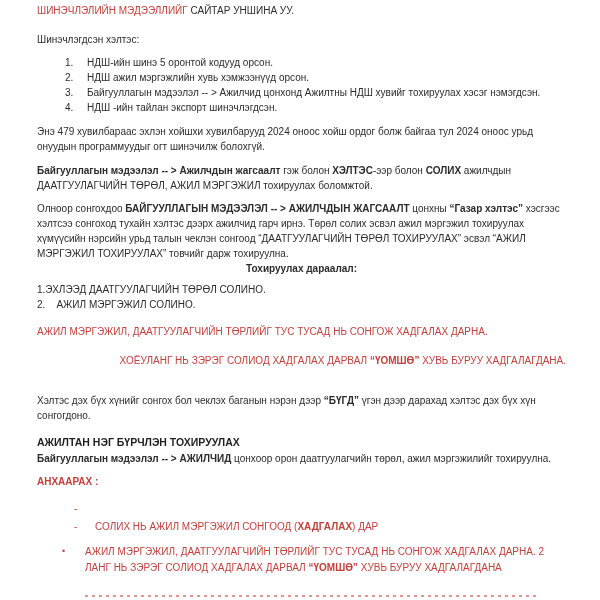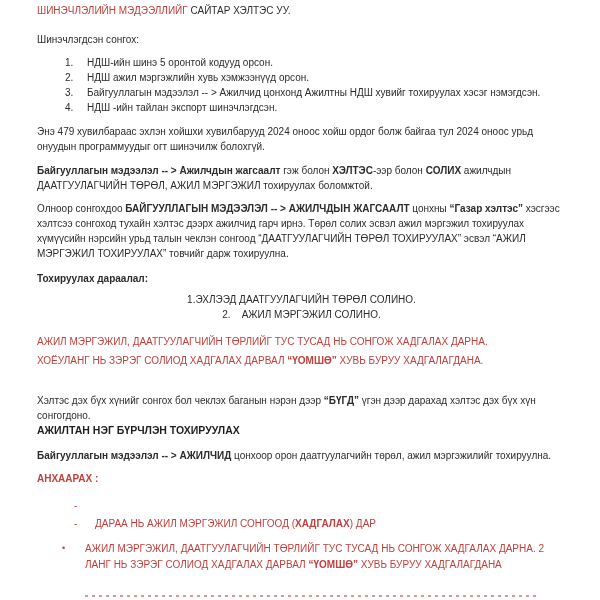--- a/index.html
+++ b/index.html
@@ -17,27 +17,27 @@
   .heading{font-weight:bold;color:#1f1f1f;font-size:10.5px;}
 
   .m-label{margin-top:14px;}
   .updates-list{margin-top:8px;}
   .updates-list .row{display:flex;padding-left:28px;}
   .updates-list .num{width:22px;flex:0 0 22px;}
   .version-note{margin-top:9px;}
   .h1{margin-top:23px;}
   .p1{margin-top:9px;}
   .p2{margin-top:8px;}
-  .order-label{margin-top:10px;font-weight:bold;}
-  .order-steps{margin-top:6px;text-align:center;}
+  .order-label{font-weight:bold;text-align:center;}
+  .order-steps{margin-top:6px;}
   .warn1{margin-top:12px;}
-  .warn2{margin-top:4px;}
+  .warn2{margin-top:14px;text-align:right;}
   .p3{margin-top:25px;}
-  .h2{margin-top:0;}
-  .p4{margin-top:10px;}
+  .h2{margin-top:12px;}
+  .p4{margin-top:1px;}
   .attention{margin-top:8px;font-weight:bold;}
   .dash-list{margin-top:12px;}
   .dash-list .row{display:flex;padding-left:37px;}
   .dash-list .row + .row{margin-top:3px;}
   .dash-list .marker{width:21px;flex:0 0 21px;}
   .bullet-list{margin-top:10px;}
   .bullet-list .row{display:flex;padding-left:25px;line-height:15.5px;}
   .bullet-list .marker{width:23px;flex:0 0 23px;font-size:9px;}
   .bullet-list{color:#c0413d;}
   .dash-list{color:#c0413d;}
@@ -45,23 +45,23 @@
   .cutoff-line{
     position:absolute;left:85px;right:60px;bottom:0;height:2px;opacity:.55;
     background:repeating-linear-gradient(90deg,#c0413d 0 3px,transparent 3px 7px);
   }
 </style>
 </head>
 <body>
 
 <div class="page">
 
-  <p class="title"><span class="red">ШИНЭЧЛЭЛИЙН МЭДЭЭЛЛИЙГ</span><span class="black-title"> САЙТАР ХЭЛТЭС УУ.</span></p>
+  <p class="title"><span class="red">ШИНЭЧЛЭЛИЙН МЭДЭЭЛЛИЙГ</span><span class="black-title"> САЙТАР УНШИНА УУ.</span></p>
 
-  <p class="m-label">Шинэчлэгдсэн сонгох:</p>
+  <p class="m-label">Шинэчлэгдсэн хэлтэс:</p>
 
   <div class="updates-list">
     <div class="row">
       <span class="num">1.</span>
       <span>НДШ-ийн шинэ 5 оронтой кодууд орсон.</span>
     </div>
     <div class="row">
       <span class="num">2.</span>
       <span>НДШ ажил мэргэжлийн хувь хэмжээнүүд орсон.</span>
     </div>
@@ -100,21 +100,21 @@
   <p class="p4"><span class="b">Байгууллагын мэдээлэл -- &gt; АЖИЛЧИД</span><span> цонхоор орон даатгуулагчийн төрөл, ажил мэргэжилийг тохируулна.</span></p>
 
   <p class="red attention">АНХААРАХ :</p>
 
   <div class="dash-list">
     <div class="row">
       <span class="marker">-</span>
     </div>
     <div class="row">
       <span class="marker">-</span>
-      <span><span>ДАРАА НЬ АЖИЛ МЭРГЭЖИЛ СОНГООД (</span><span class="b">ХАДГАЛАХ</span><span>) ДАР</span></span>
+      <span><span>СОЛИХ НЬ АЖИЛ МЭРГЭЖИЛ СОНГООД (</span><span class="b">ХАДГАЛАХ</span><span>) ДАР</span></span>
     </div>
   </div>
 
   <div class="bullet-list">
     <div class="row">
       <span class="marker">•</span>
       <span><span>АЖИЛ МЭРГЭЖИЛ, ДААТГУУЛАГЧИЙН ТӨРЛИЙГ ТУС ТУСАД НЬ СОНГОЖ ХАДГАЛАХ ДАРНА. 2 ЛАНГ НЬ ЗЭРЭГ СОЛИОД ХАДГАЛАХ ДАРВАЛ </span><span class="b">“ҮОМШӨ”</span><span> ХУВЬ БУРУУ ХАДГАЛАГДАНА</span></span>
     </div>
 
   </div>

